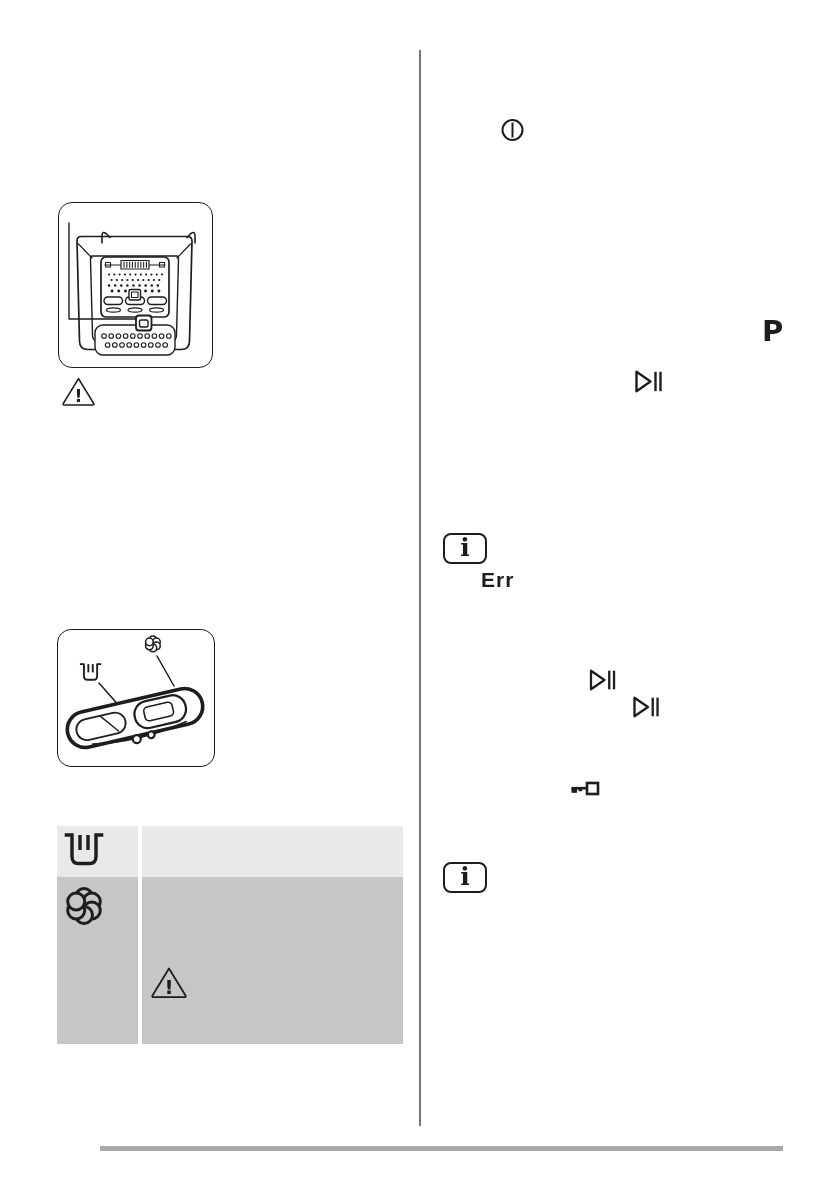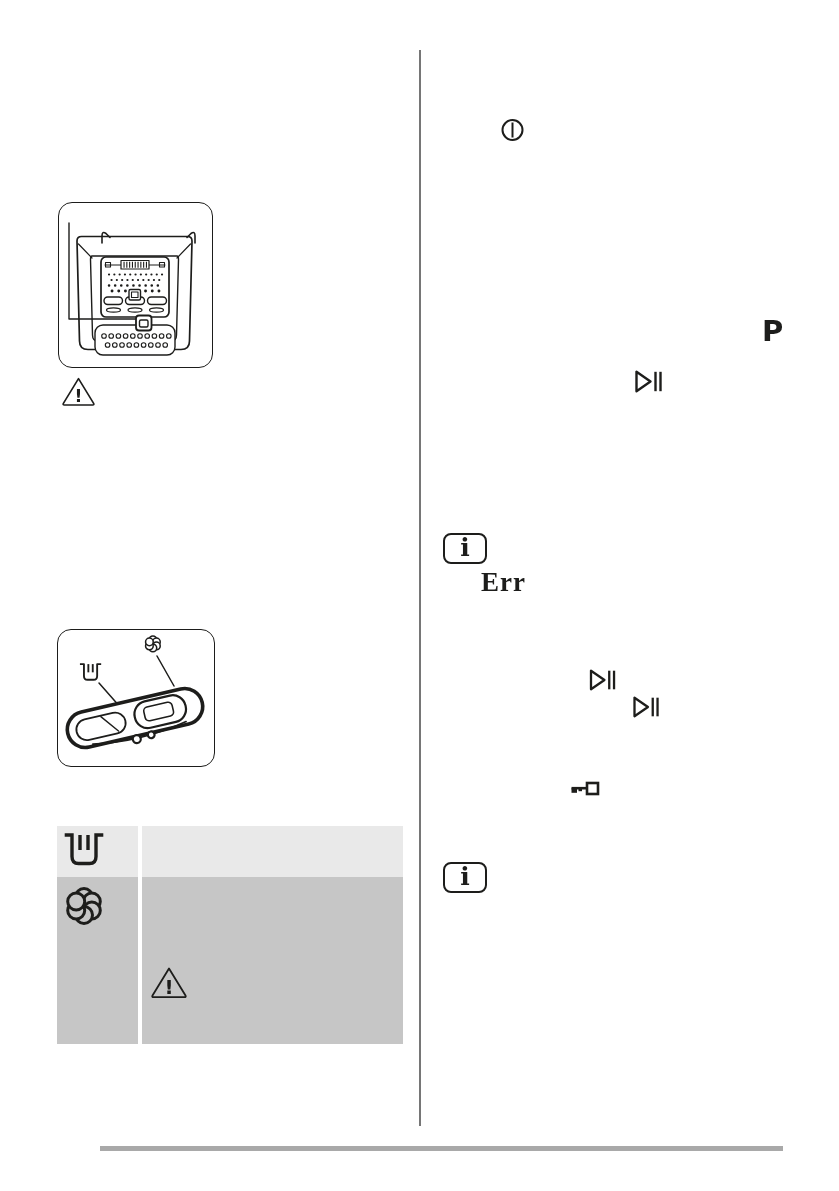--- a/index.html
+++ b/index.html
@@ -23,21 +23,21 @@
   .ct-gap{width:4px;background:#ffffff}
   .ct-text{flex:1;position:relative;font-size:13px}
 
   
   .info-badge{width:44px;height:31px;border:2.5px solid #1d1d1b;border-radius:8px;
     display:flex;align-items:center;justify-content:center;background:#fff}
   .info-badge span{font-family:"DejaVu Serif",serif;font-weight:700;font-size:25px;line-height:1;
     transform:translateY(-1px)}
 
   .prog-letter{font-family:"DejaVu Sans",sans-serif;font-weight:800;font-size:29px;line-height:1}
-  .err-code{font-family:Liberation Serif, serif;font-weight:700;font-size:27px;line-height:1;letter-spacing:1px}
+  .err-code{font-family:Liberation Sans, sans-serif;font-weight:700;font-size:21px;line-height:1;letter-spacing:1px}
 </style>
 </head>
 <body>
 
 <div class="page">
 
   <div class="abs v-divider" style="left:419px;top:50px;height:1076px"></div>
 
   <div class="abs footer-rule" style="left:100px;top:1146px;width:683px"></div>
 

